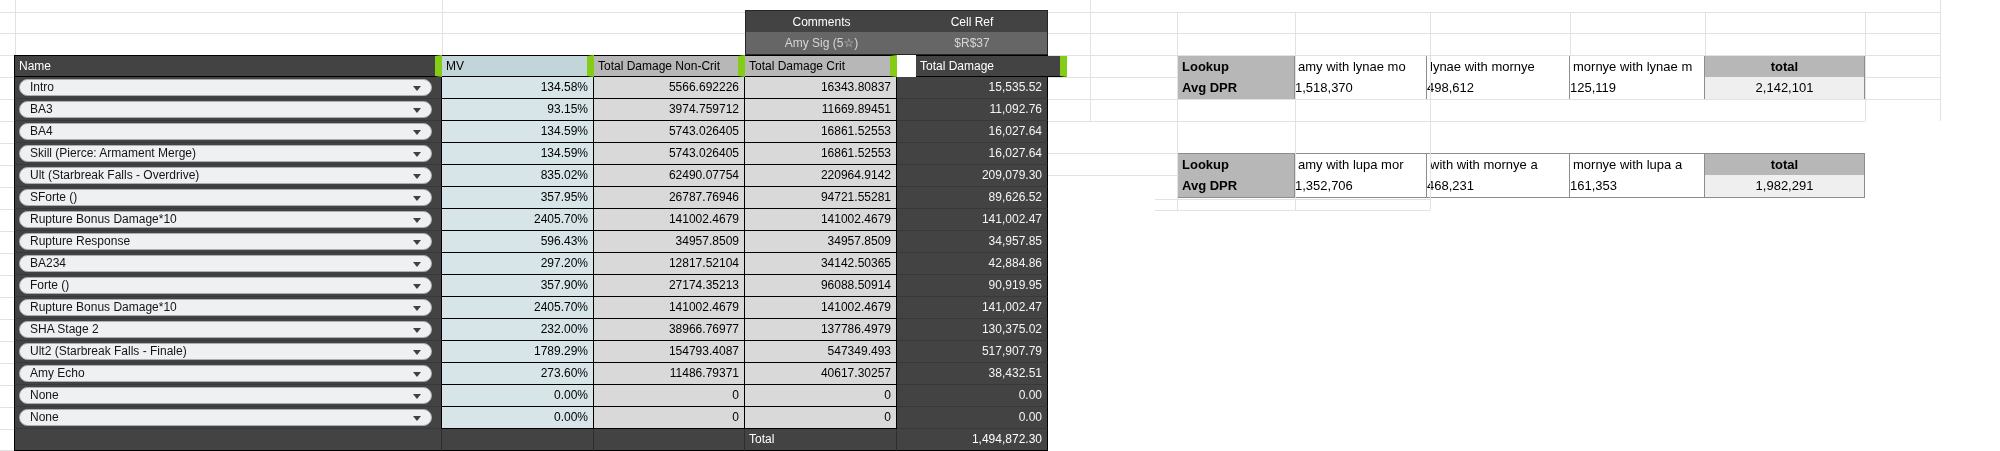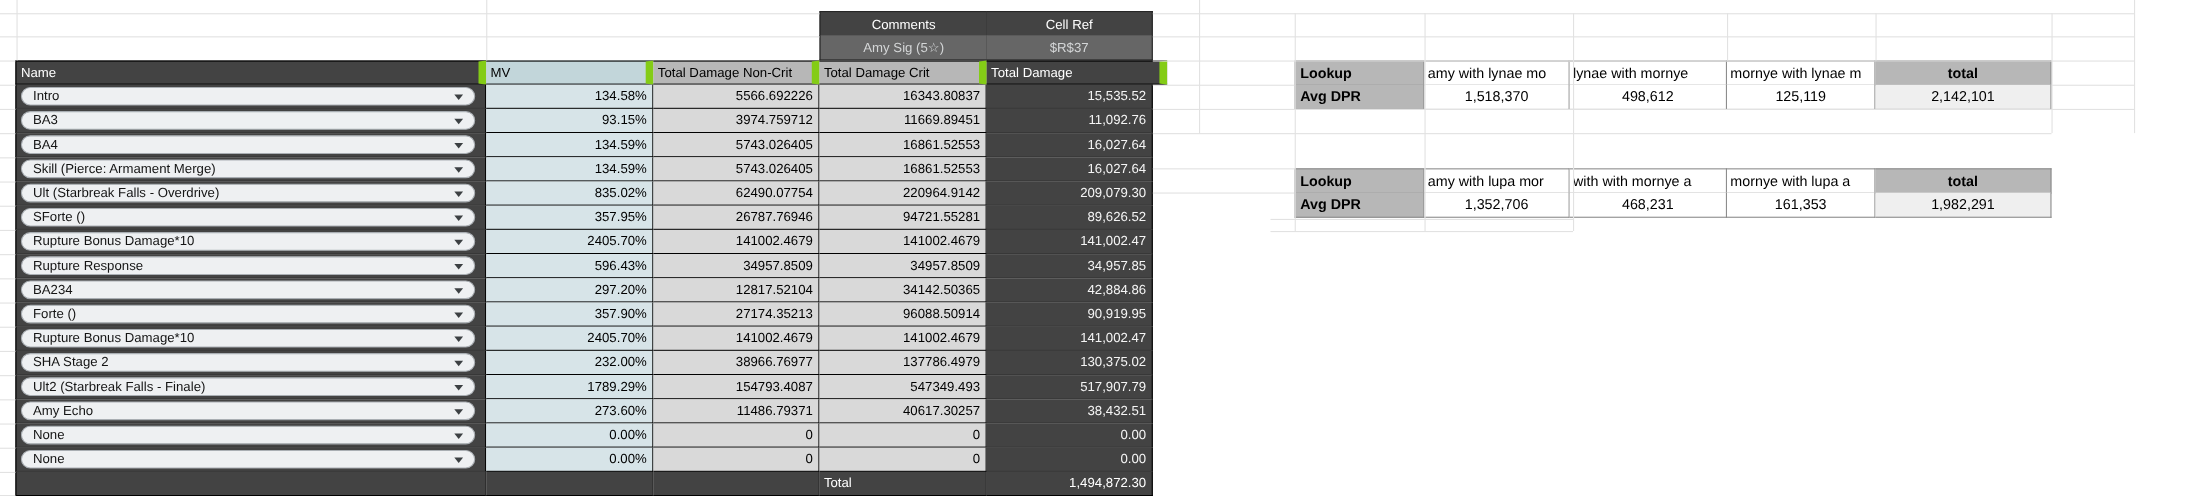--- a/index.html
+++ b/index.html
@@ -32,39 +32,39 @@
         padding-left:10px;box-sizing:border-box;overflow:hidden;white-space:nowrap;}
   .caret{position:absolute;right:10px;top:6px;width:0;height:0;
          border-left:4.5px solid transparent;border-right:4.5px solid transparent;
          border-top:5.5px solid #3c4043;}
   
   .lk{font-size:13px;line-height:22px;border-right:1px solid #8d8d8d;border-bottom:1px solid #8d8d8d;}
   .lk-edge{border-left:1px solid #8d8d8d;}
   .lk-top{border-top:1px solid #8d8d8d;}
   .lk-head{background:#b7b7b7;font-weight:bold;padding-left:4px;}
   .lk-colhead{background:#ffffff;padding-left:3px;}
-  .lk-val{background:#ffffff;text-align:center;}
+  .lk-val{background:#ffffff;}
   .lk-total-head{background:#b7b7b7;font-weight:bold;text-align:center;}
   .lk-total-val{background:#efefef;text-align:center;}
 </style>
 </head>
 <body>
 
 <div id="app">
 
   <div class="cell c-dark" style="left:745px;top:10px;width:153px;height:23px;line-height:22px;">Comments</div>
   <div class="cell c-dark noleft" style="left:897px;top:10px;width:151px;height:23px;line-height:22px;">Cell Ref</div>
   <div class="cell c-mid" style="left:745px;top:32px;width:153px;height:23px;line-height:22px;">Amy Sig (5☆)</div>
   <div class="cell c-mid noleft" style="left:897px;top:32px;width:151px;height:23px;line-height:22px;">$R$37</div>
 
   <div class="cell h h-name" style="left:14px;top:55px;width:428px;height:22px;">Name</div>
   <div class="cell h h-mv" style="left:442px;top:55px;width:152px;height:22px;">MV</div>
   <div class="cell h h-g" style="left:594px;top:55px;width:151px;height:22px;">Total Damage Non-Crit</div>
   <div class="cell h h-g" style="left:745px;top:55px;width:152px;height:22px;">Total Damage Crit</div>
-  <div class="cell h h-td" style="left:897px;top:55px;width:164px;height:22px;">Total Damage</div>
+  <div class="cell h h-td" style="left:916px;top:55px;width:151px;height:22px;">Total Damage</div>
 
   <div id="rows-layer">
       <div class="cell c-name" style="left: 14px; top: 77px; width: 428px; height: 22px;">
         <div class="pill"><span>Intro</span><span class="caret"></span></div>
       </div>
       <div class="cell c-mv" style="left: 442px; top: 77px; width: 152px; height: 22px;">134.58%</div>
       <div class="cell c-g" style="left: 594px; top: 77px; width: 151px; height: 22px;">5566.692226</div>
       <div class="cell c-g" style="left: 745px; top: 77px; width: 152px; height: 22px;">16343.80837</div>
       <div class="cell c-td" style="left: 897px; top: 77px; width: 151px; height: 22px;">15,535.52</div>
       <div class="cell c-name" style="left: 14px; top: 99px; width: 428px; height: 22px;">

